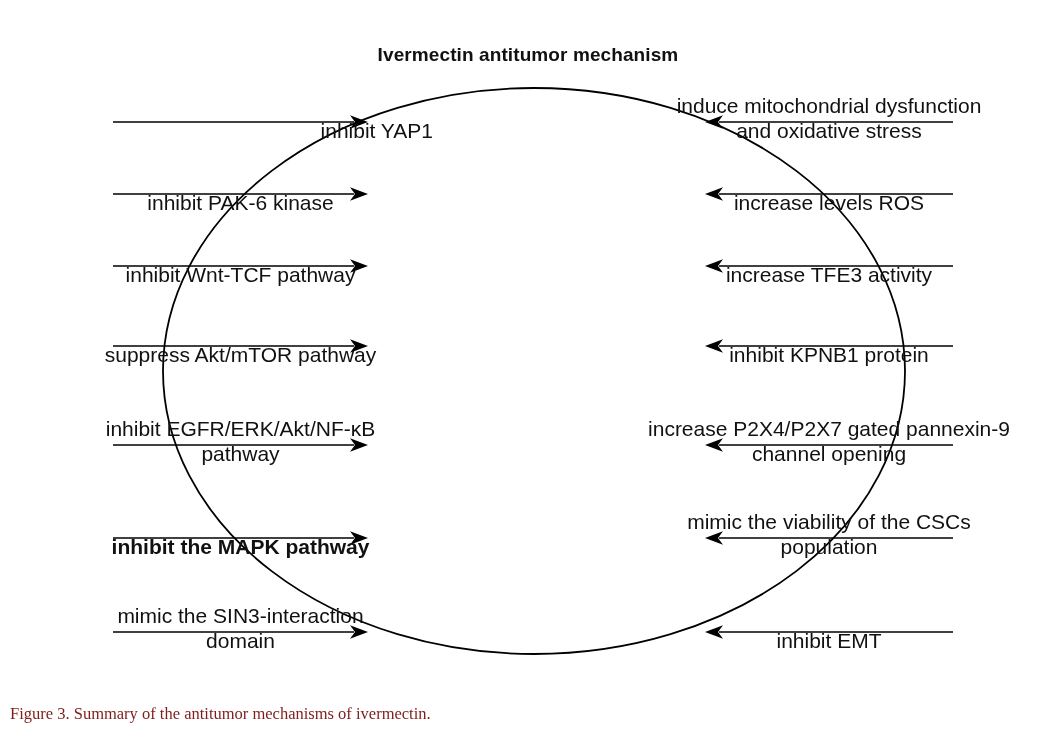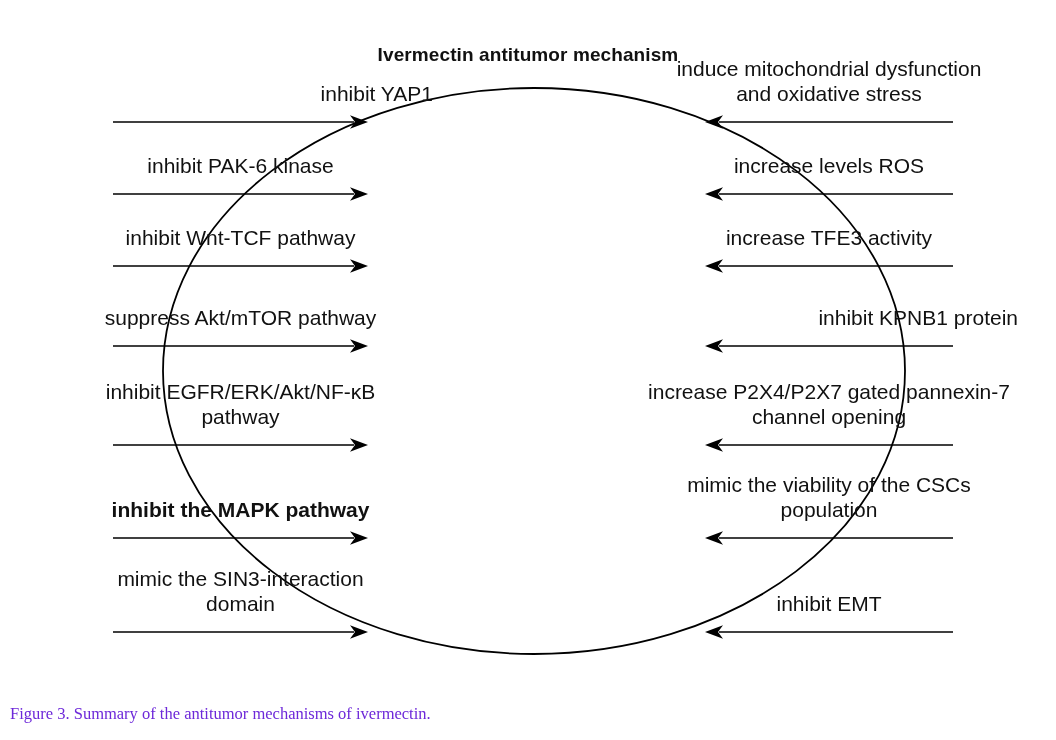--- a/index.html
+++ b/index.html
@@ -30,30 +30,31 @@
     pointer-events:none;
   }
 
   .arrow-label{
     position:absolute;
     text-align:center;
     font-size:21px;
     line-height:25px;
     color:#111111;
     white-space:pre-line;
+    margin-top:37px;
   }
 
   .arrow-line{position:absolute;}
 
   #figure-caption{
     position:absolute;
     left:10px;top:704px;
     font-family:"Liberation Serif", serif;
     font-size:16.5px;
-    color:#6d28d9;
+    color:#7f1d1d;
   }
 </style>
 </head>
 <body>
 
 <div id="figure-root">
 
   <div id="figure-title">Ivermectin antitumor mechanism</div>
 
   <svg id="ellipse-layer" viewBox="0 0 1056 740">
@@ -113,26 +114,26 @@
       <div class="arrow-label" style="width: 378px; left: 640px; top: 153px;">increase levels ROS</div>
       <div class="arrow-line" style="left: 705px; top: 257px;"><svg width="248" height="18" viewBox="0 0 248 18">
           <line y1="9" y2="9" stroke="#000000" stroke-width="1.7" x1="14" x2="248"></line>
           <path fill="#000000" d="M 0 9 L 18 2.2 L 13 9 L 18 15.8 Z"></path>
         </svg></div>
       <div class="arrow-label" style="width: 378px; left: 640px; top: 225px;">increase TFE3 activity</div>
       <div class="arrow-line" style="left: 705px; top: 337px;"><svg width="248" height="18" viewBox="0 0 248 18">
           <line y1="9" y2="9" stroke="#000000" stroke-width="1.7" x1="14" x2="248"></line>
           <path fill="#000000" d="M 0 9 L 18 2.2 L 13 9 L 18 15.8 Z"></path>
         </svg></div>
-      <div class="arrow-label" style="width: 378px; left: 640px; top: 305px; text-align: right;">inhibit KPNB1 protein</div>
+      <div class="arrow-label" style="width: 378px; left: 640px; top: 305px;">inhibit KPNB1 protein</div>
       <div class="arrow-line" style="left: 705px; top: 436px;"><svg width="248" height="18" viewBox="0 0 248 18">
           <line y1="9" y2="9" stroke="#000000" stroke-width="1.7" x1="14" x2="248"></line>
           <path fill="#000000" d="M 0 9 L 18 2.2 L 13 9 L 18 15.8 Z"></path>
         </svg></div>
-      <div class="arrow-label" style="width: 378px; left: 640px; top: 379px;">increase P2X4/P2X7 gated pannexin-7
+      <div class="arrow-label" style="width: 378px; left: 640px; top: 379px;">increase P2X4/P2X7 gated pannexin-9
 channel opening</div>
       <div class="arrow-line" style="left: 705px; top: 529px;"><svg width="248" height="18" viewBox="0 0 248 18">
           <line y1="9" y2="9" stroke="#000000" stroke-width="1.7" x1="14" x2="248"></line>
           <path fill="#000000" d="M 0 9 L 18 2.2 L 13 9 L 18 15.8 Z"></path>
         </svg></div>
       <div class="arrow-label" style="width: 378px; left: 640px; top: 472px;">mimic the viability of the CSCs
 population</div>
       <div class="arrow-line" style="left: 705px; top: 623px;"><svg width="248" height="18" viewBox="0 0 248 18">
           <line y1="9" y2="9" stroke="#000000" stroke-width="1.7" x1="14" x2="248"></line>
           <path fill="#000000" d="M 0 9 L 18 2.2 L 13 9 L 18 15.8 Z"></path>

